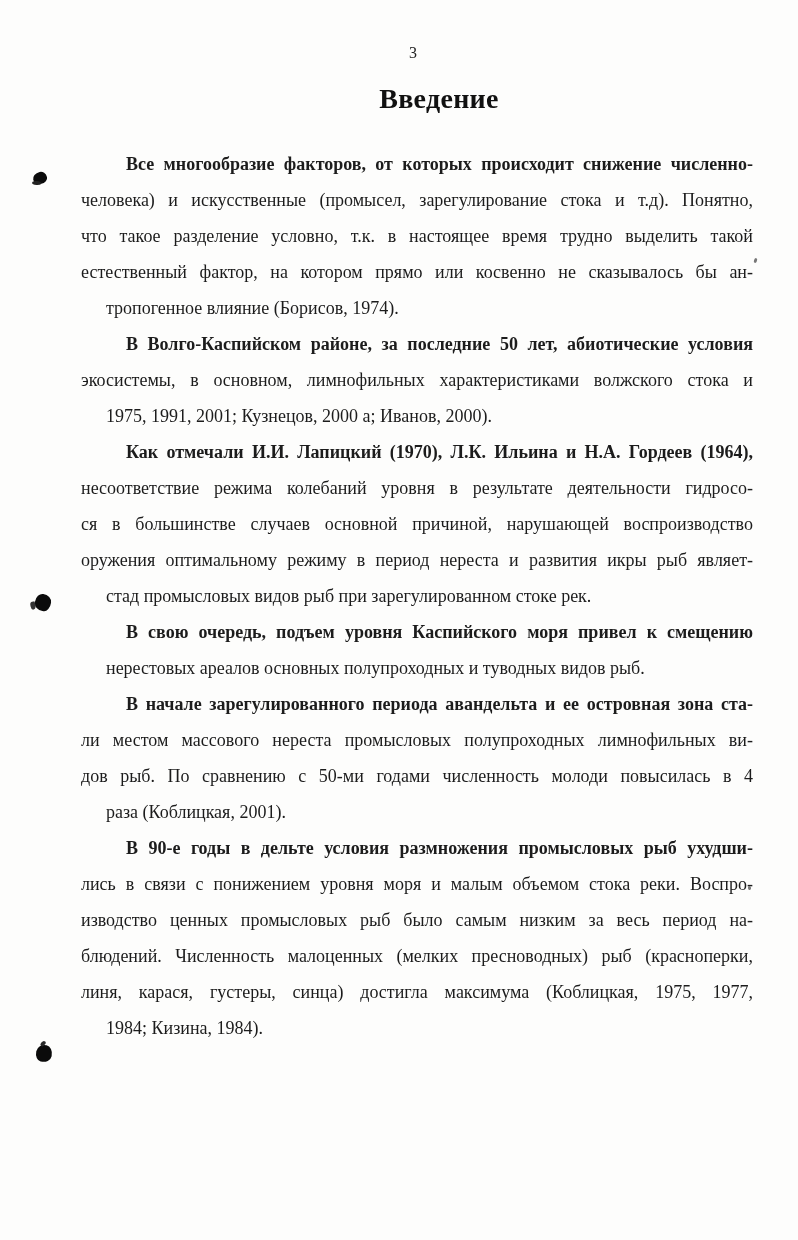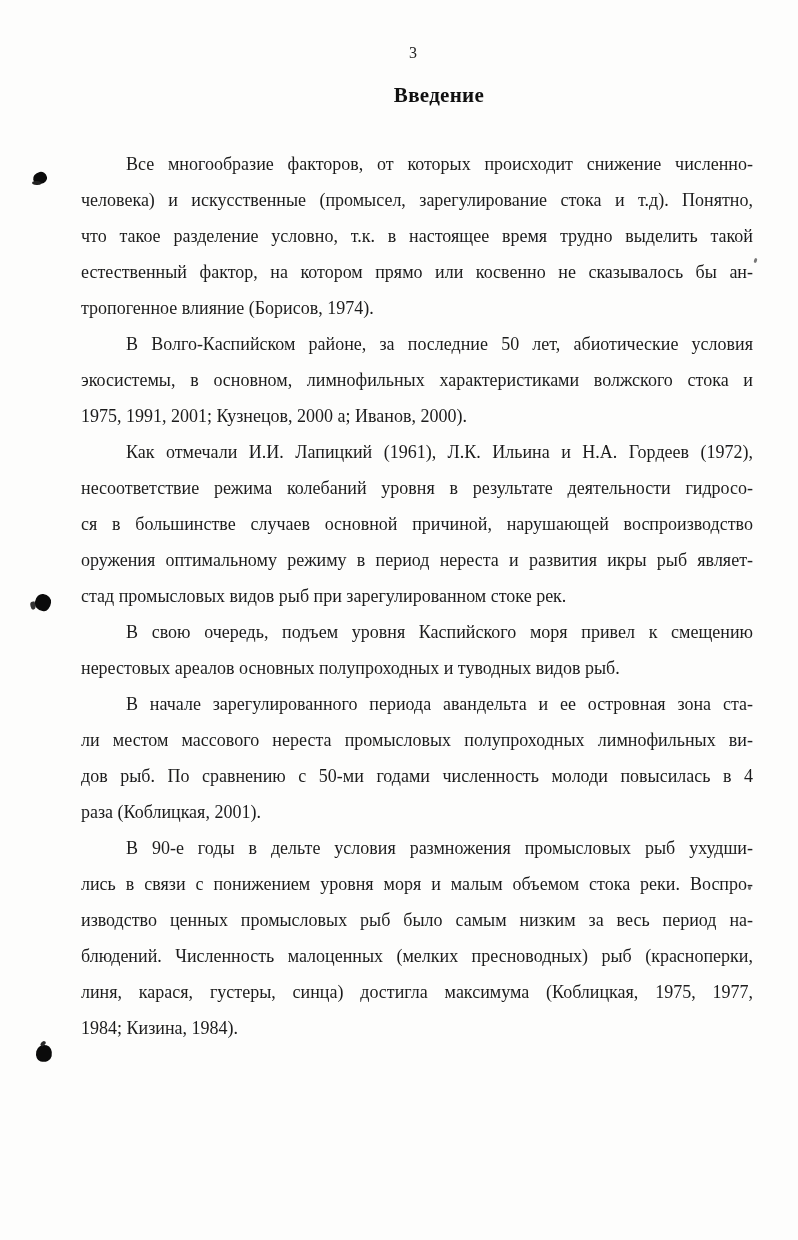--- a/index.html
+++ b/index.html
@@ -25,44 +25,45 @@
     font-size: 16px;
     color: #222;
   }
   .doc-title {
     position: absolute;
     top: 83px;
     left: 106px;
     width: 666px;
     text-align: center;
     font-weight: bold;
-    font-size: 21px;
+    font-size: 28px;
     letter-spacing: 0.3px;
     color: #111;
   }
   .content {
     position: absolute;
     left: 81px;
     top: 146px;
     width: 672px;
     font-size: 18px;
     line-height: 36px;
   }
   .paragraph { margin: 0; }
   .ln {
     height: 36px;
     text-align: justify;
     text-align-last: justify;
     white-space: normal;
     overflow: hidden;
   }
-  .ln.fi { text-indent: 45px; }
+  .ln.fi { text-indent: 45px; font-weight: bold; }
   .ln.la {
     text-align: center;
     text-align-last: left;
+    margin-left: 25px;
   }
   
   .blot {
     position: absolute;
     background: #0b0b0b;
   }
   .blot-1 {
     left: 33px; top: 172px;
     width: 14px; height: 12px;
     border-radius: 62% 45% 55% 50% / 55% 60% 45% 50%;
@@ -135,21 +136,21 @@
       <div class="ln la">тропогенное влияние (Борисов, 1974).</div>
     </div>
 
     <div class="paragraph">
       <div class="ln fi">В Волго-Каспийском районе, за последние 50 лет, абиотические условия</div>
       <div class="ln">экосистемы, в основном,  лимнофильных характеристиками волжского стока  и</div>
       <div class="ln la">1975, 1991, 2001; Кузнецов, 2000 а; Иванов, 2000).</div>
     </div>
 
     <div class="paragraph">
-      <div class="ln fi">Как отмечали И.И. Лапицкий (1961), Л.К. Ильина и Н.А. Гордеев (1972),</div>
+      <div class="ln fi">Как отмечали И.И. Лапицкий (1970), Л.К. Ильина и Н.А. Гордеев (1964),</div>
       <div class="ln">несоответствие режима колебаний уровня в результате деятельности гидросо-</div>
       <div class="ln">ся в большинстве случаев основной причиной, нарушающей воспроизводство</div>
       <div class="ln">оружения оптимальному режиму в период нереста и развития икры рыб являет-</div>
       <div class="ln la">стад промысловых видов рыб при зарегулированном стоке рек.</div>
     </div>
 
     <div class="paragraph">
       <div class="ln fi">В свою очередь, подъем уровня Каспийского моря привел к смещению</div>
       <div class="ln la">нерестовых ареалов основных полупроходных и туводных видов рыб.</div>
     </div>

